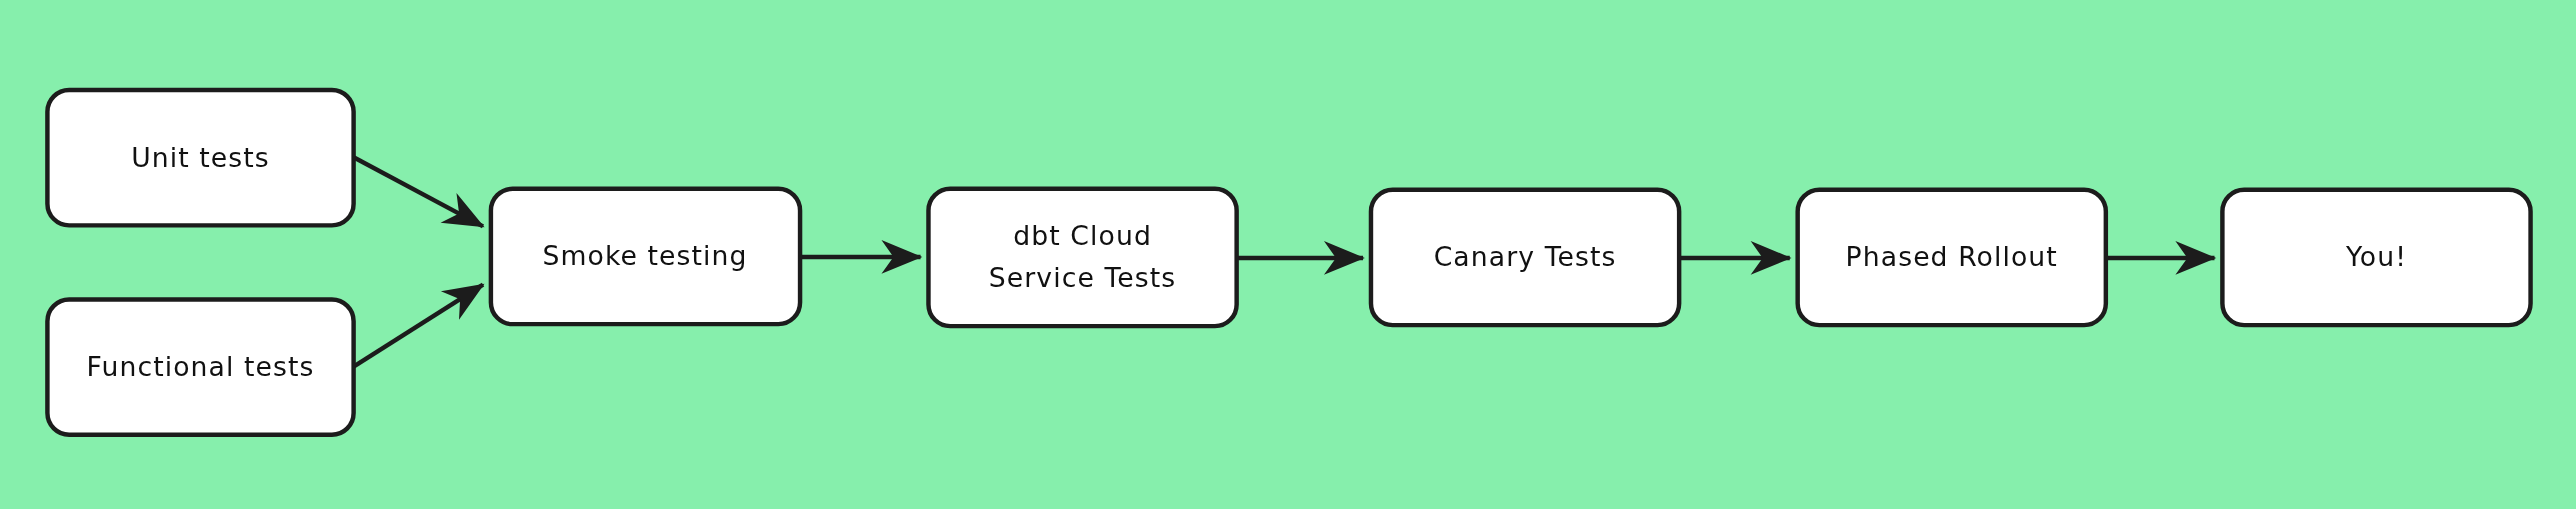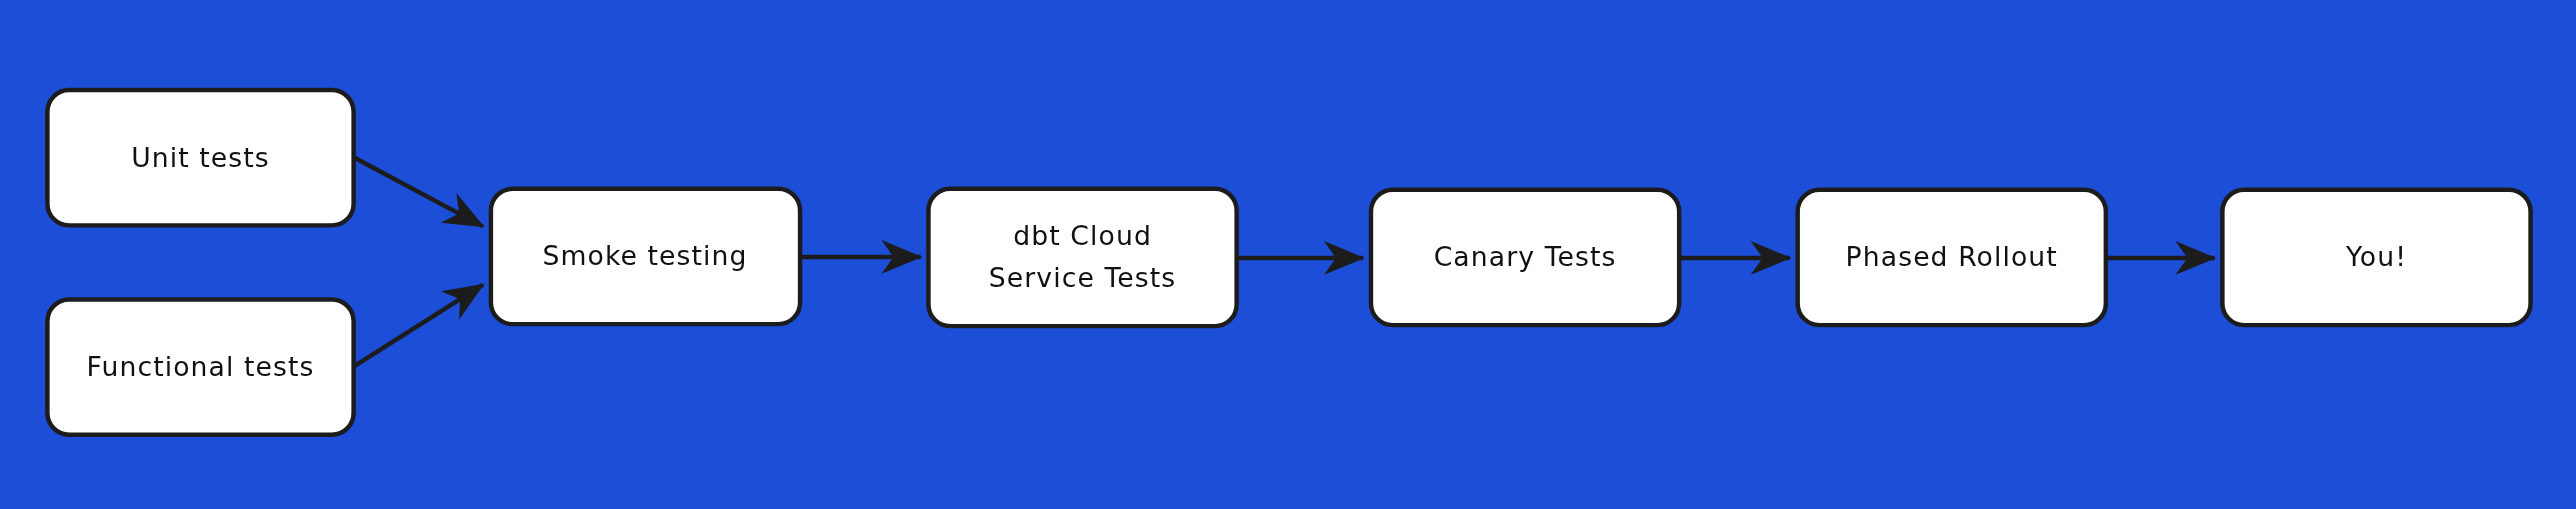--- a/index.html
+++ b/index.html
@@ -4,21 +4,21 @@
 <style>
   html, body {
     margin: 0;
     padding: 0;
     background: #ffffff;
   }
   #canvas {
     position: relative;
     width: 2576px;
     height: 510px;
-    background: #1d4ed8;
+    background: #86efac;
     overflow: hidden;
     font-family: "DejaVu Sans", sans-serif;
   }
   #diagram-svg {
     position: absolute;
     left: 0;
     top: 0;
     width: 2576px;
     height: 510px;
   }

